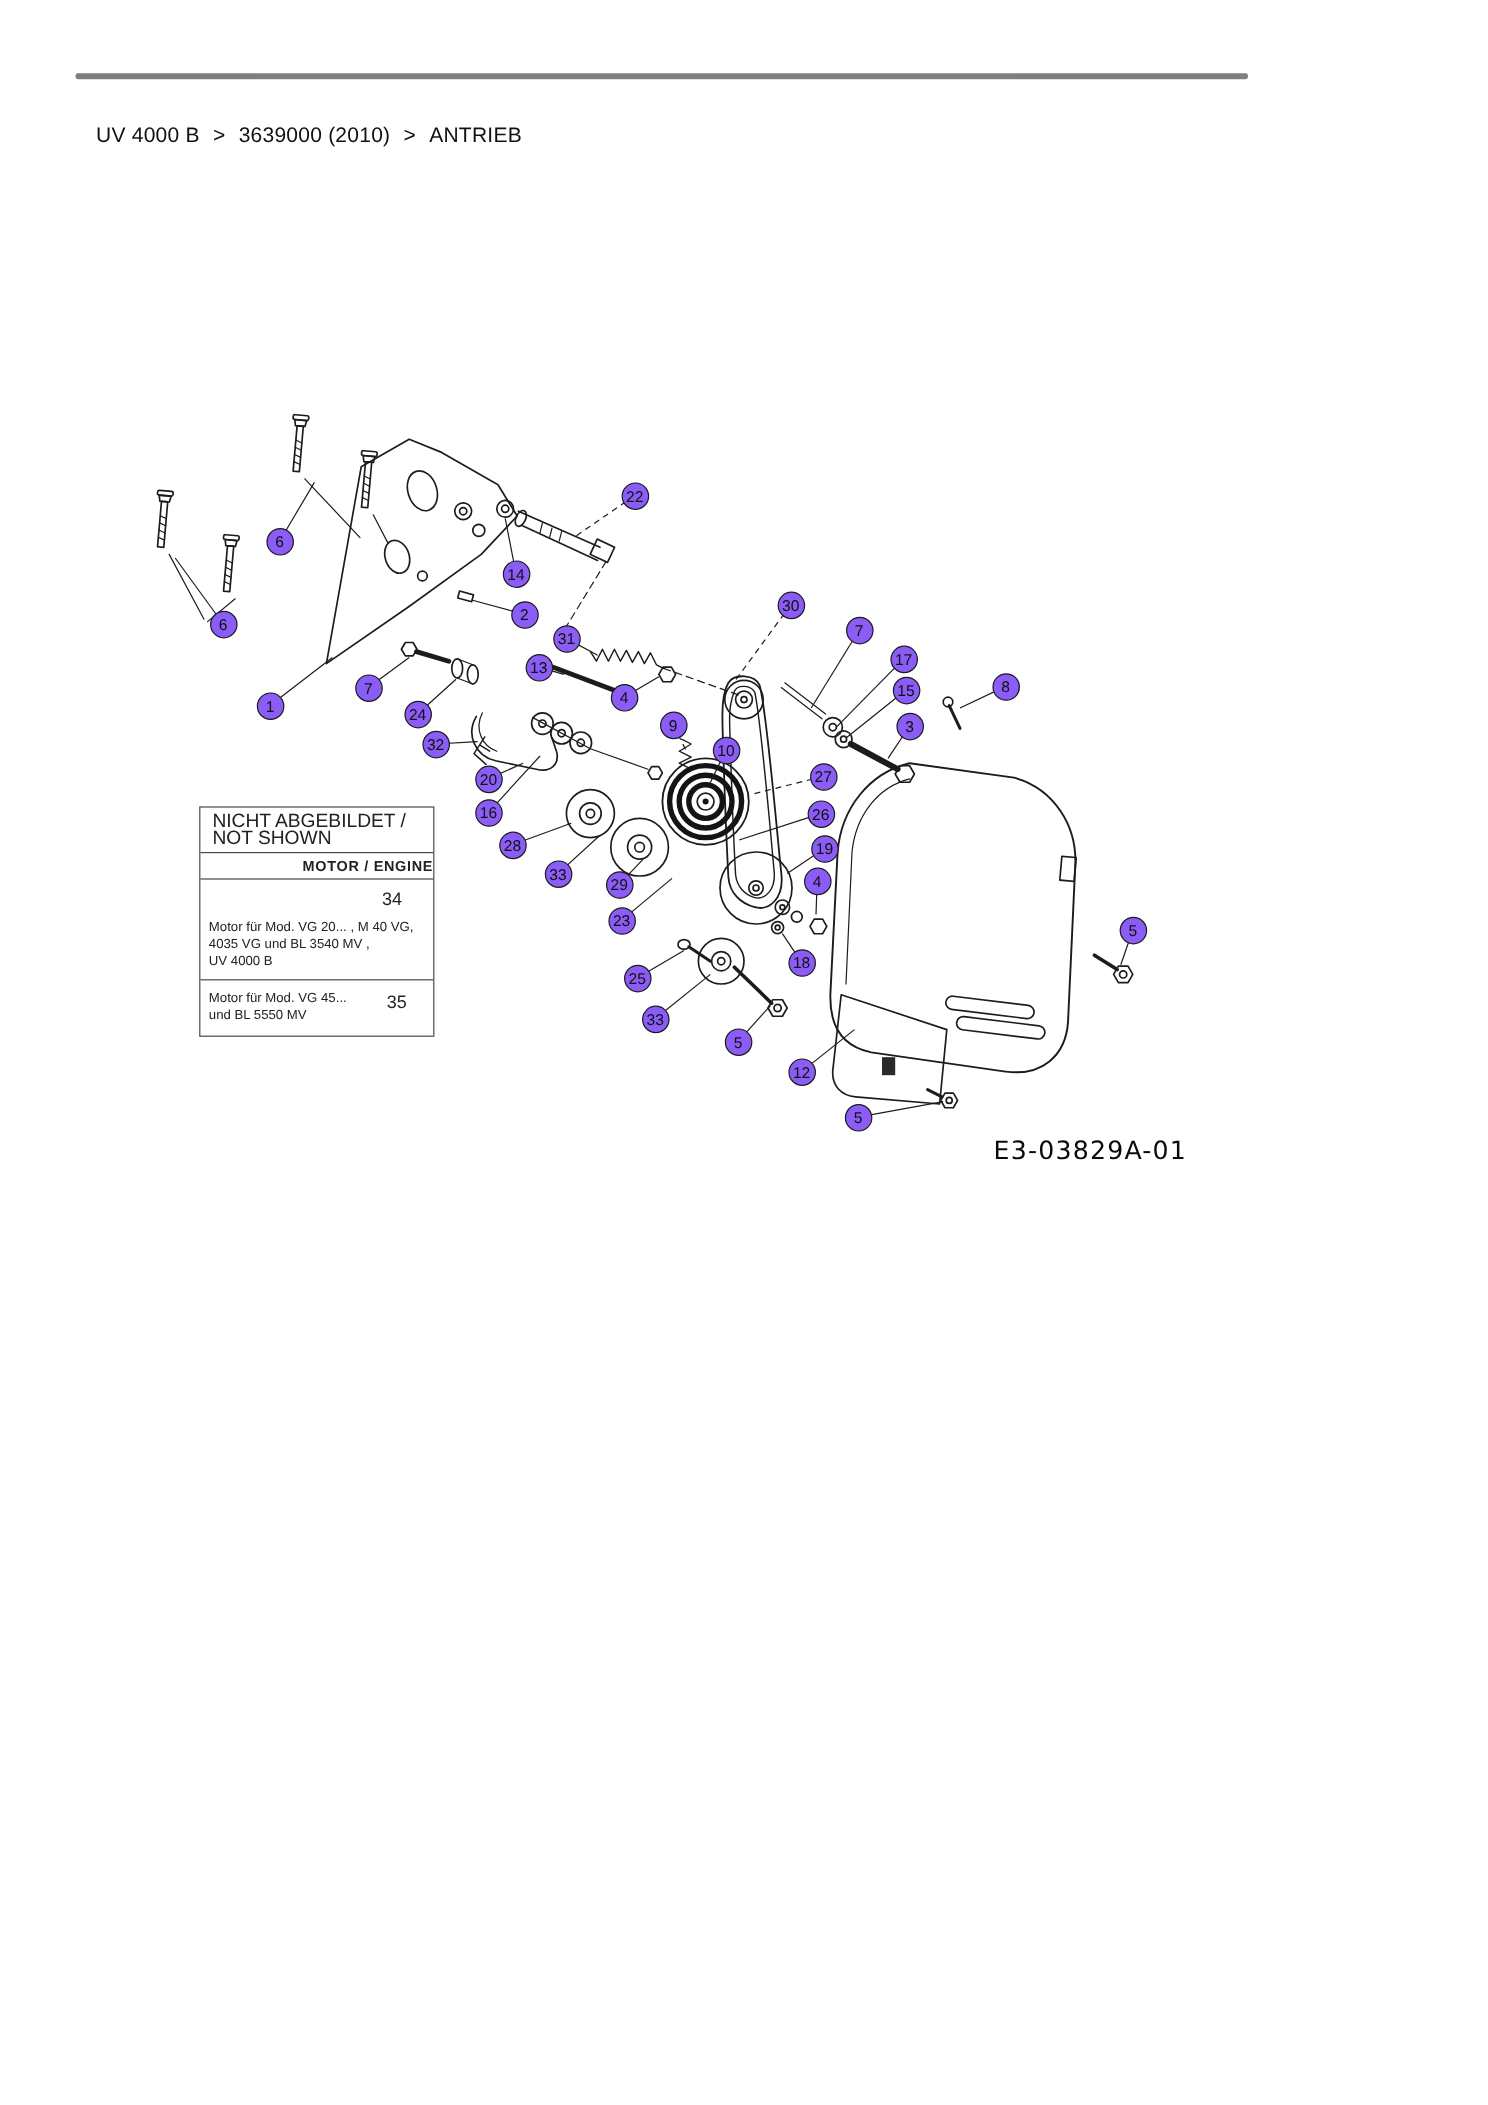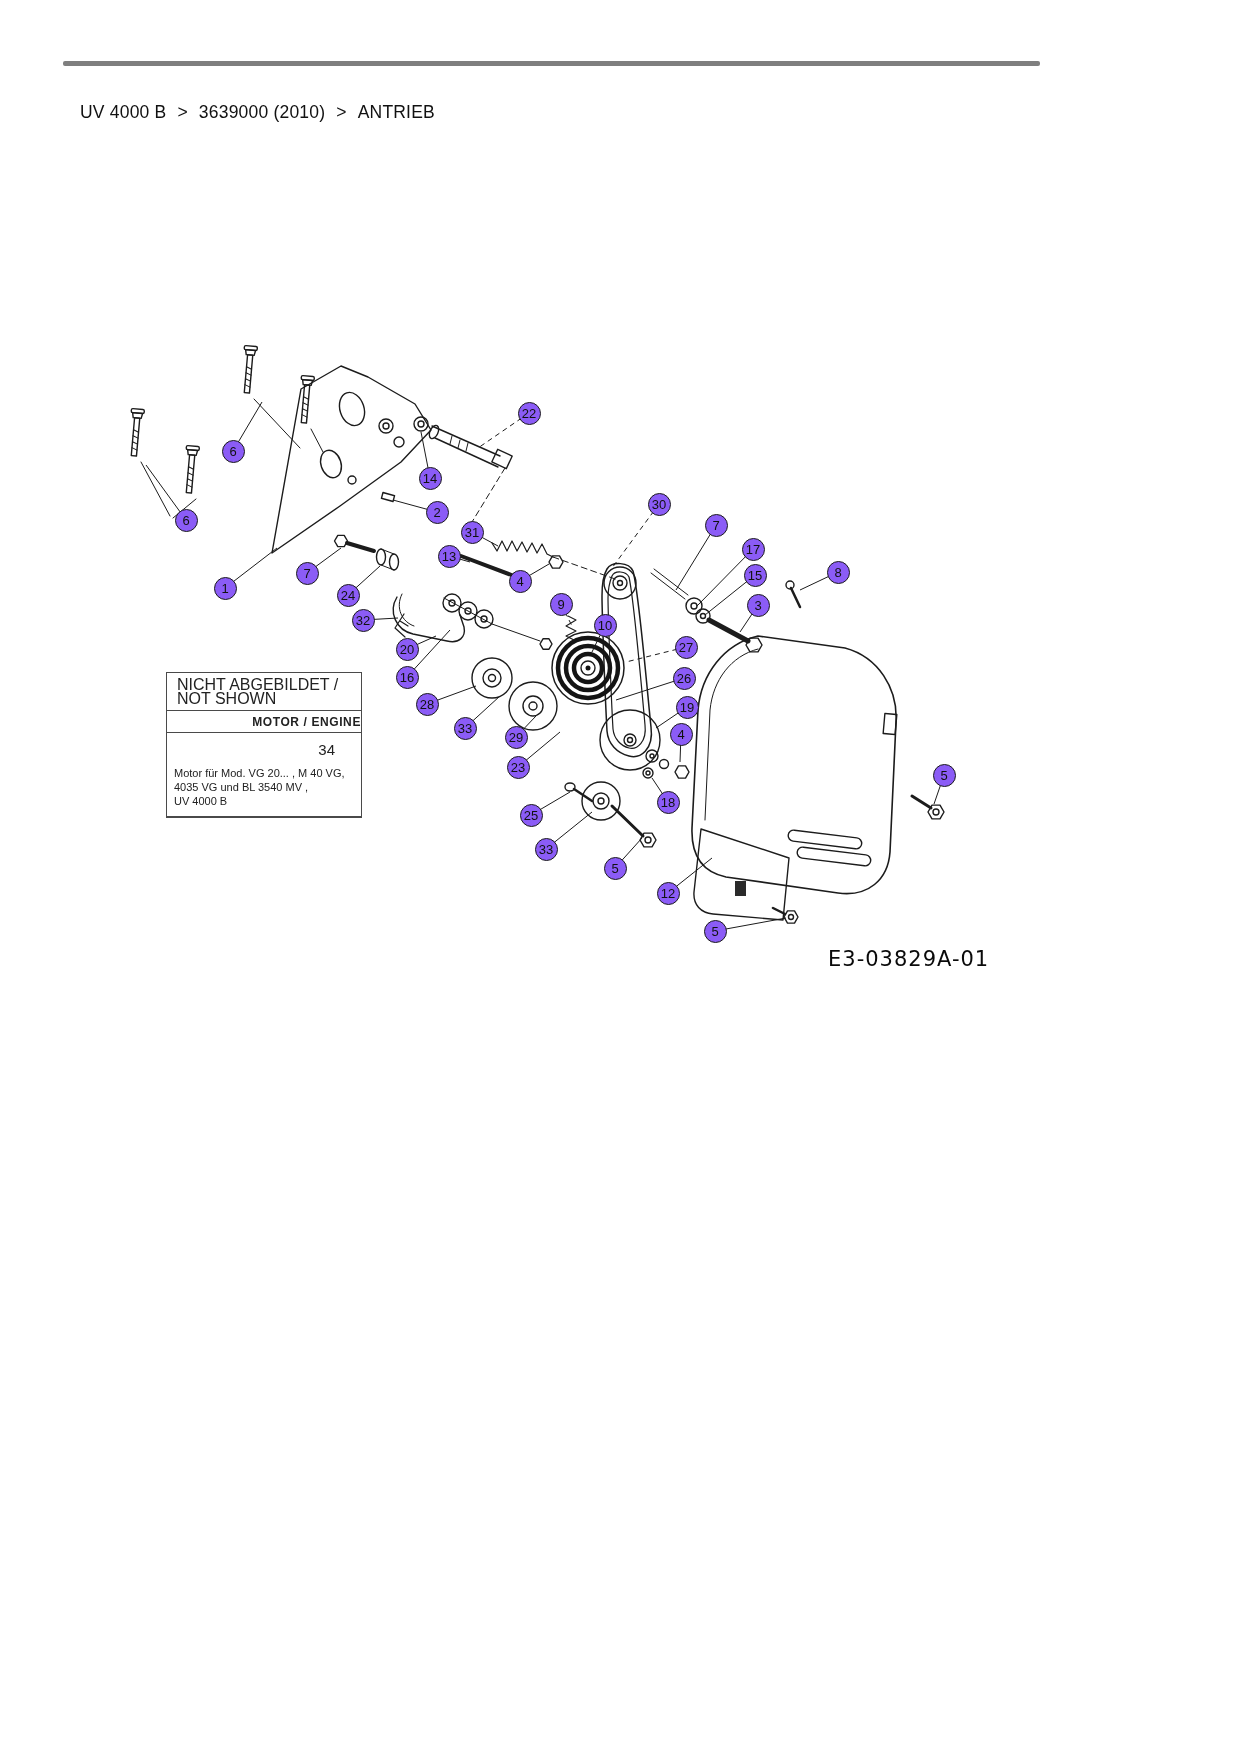--- a/index.html
+++ b/index.html
@@ -277,17 +277,24 @@
     </div>
     <div class="nst-header">MOTOR / ENGINE</div>
     <div class="nst-row1">
       <div class="nst-ref1">34</div>
       <div class="nst-text">
         <div>Motor für Mod.  VG 20... , M 40 VG,</div>
         <div>4035 VG  und BL 3540 MV ,</div>
         <div>UV 4000 B</div>
       </div>
     </div>
+    <div class="nst-row2">
+      <div class="nst-text">
+        <div>Motor für Mod.  VG 45...</div>
+        <div>und BL 5550 MV</div>
+      </div>
+      <div class="nst-ref2">35</div>
+    </div>
   </div>
 
   <div class="diagram-code">E3-03829A-01</div>
 
 </div>
 
 </body></html>

